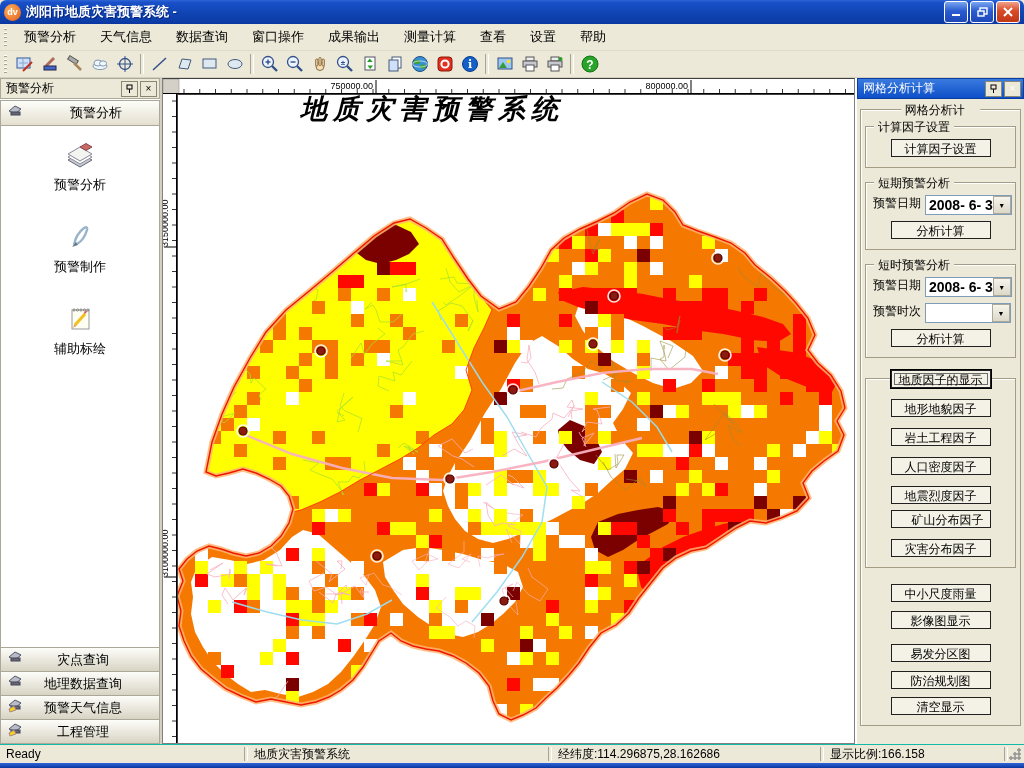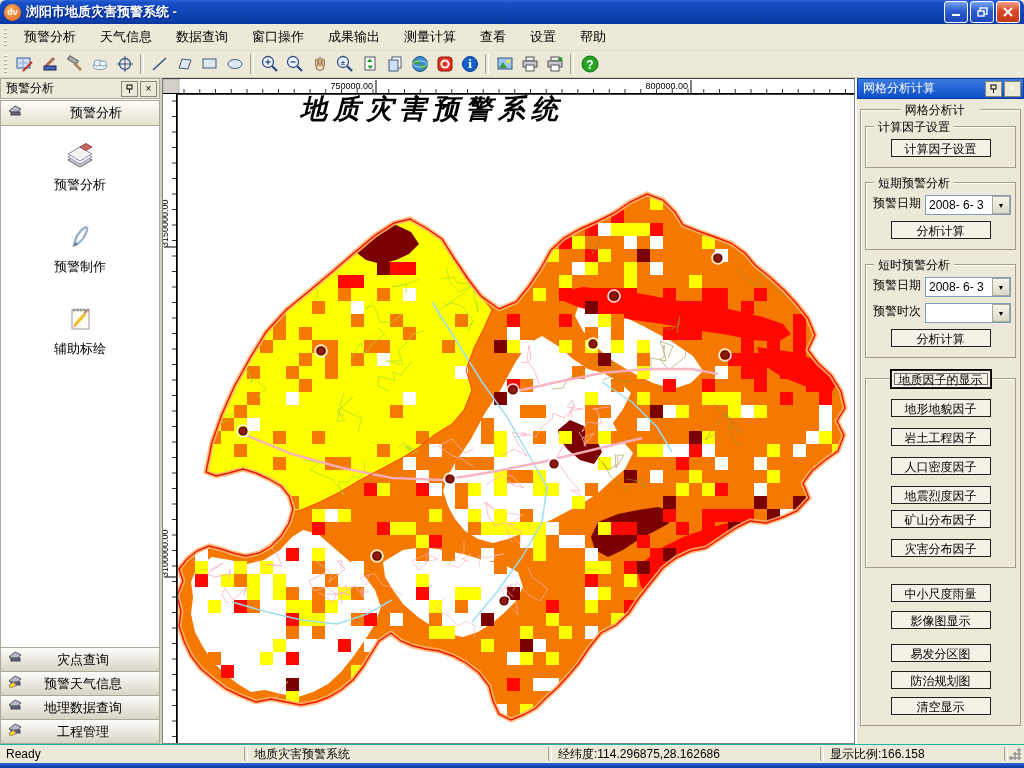--- a/index.html
+++ b/index.html
@@ -57,21 +57,21 @@
   .gbox{border:1px solid #A49C84;box-shadow:1px 1px 0 #fff inset;position:relative;padding:6px 4px 4px;}
   .gbox-legend{position:absolute;top:-8px;background:#ECE9D8;padding:0 4px;font-size:12px;}
   .center-legend{left:50%;transform:translateX(-50%);}
   .left-legend{left:8px;}
   .xp-button{display:block;margin:6px auto;width:100px;height:18px;background:#F4F1E6;border:1px solid #202020;font-size:12px;
     font-family:"Liberation Sans",sans-serif;text-align:center;line-height:16px;color:#000;}
   .xp-button.focused{outline:1px solid #000;box-shadow:inset 0 0 0 2px #F4F1E6, inset 0 0 0 3px rgba(0,0,0,.55);}
   .field-row{display:flex;align-items:flex-start;margin:6px 0;}
   .field-row .flabel{width:52px;flex:0 0 52px;padding-left:3px;}
   .combo{flex:1;height:18px;background:#fff;border:1px solid #7F9DB9;display:flex;align-items:center;}
-  .combo .cval{flex:1;padding-left:3px;font-size:12px;white-space:nowrap;overflow:hidden;}
+  .combo .cval{flex:1;padding-left:3px;font-size:14px;white-space:nowrap;overflow:hidden;font-weight:bold;}
   .combo .carrow{width:16px;height:16px;background:linear-gradient(180deg,#F6F4EC,#DCD8C8);border:1px solid #ACA899;
     display:flex;align-items:center;justify-content:center;font-size:7px;color:#000;}
 
   
   .statusbar{height:18px;background:#ECE9D8;border-top:1px solid #14b8a6;display:flex;align-items:center;font-size:12px;}
   .sb-seg{padding:0 6px;white-space:nowrap;overflow:hidden;height:100%;display:flex;align-items:center;}
   .sb-sep{width:2px;height:14px;border-left:1px solid #A8A490;border-right:1px solid #fff;flex:0 0 auto;}
   .sb-ready{width:232px;flex:0 0 232px;}
   .sb-doc{width:288px;flex:0 0 288px;}
   .sb-coords{width:256px;flex:0 0 256px;}
@@ -336,30 +336,30 @@
         <span class="sec-icon"><svg width="20" height="20" viewBox="0 0 20 20">
               <polygon points="2,9 8,4 14,7 8,12" fill="#b8bcc8" stroke="#556"></polygon>
               <rect x="4" y="10" width="9" height="3" fill="#667" stroke="#445"></rect>
             </svg></span>
         <span class="sec-text">灾点查询</span>
       </div>
       <div class="section-bar">
         <span class="sec-icon"><svg width="20" height="20" viewBox="0 0 20 20">
               <polygon points="2,9 8,4 14,7 8,12" fill="#b8bcc8" stroke="#556"></polygon>
               <rect x="4" y="10" width="9" height="3" fill="#667" stroke="#445"></rect>
-              <polygon points="2,13 7,10 9,14 3,16" fill="#f0d020" stroke="#a88"></polygon>
             </svg></span>
-        <span class="sec-text">预警天气信息</span>
+        <span class="sec-text">地理数据查询</span>
       </div>
       <div class="section-bar">
         <span class="sec-icon"><svg width="20" height="20" viewBox="0 0 20 20">
               <polygon points="2,9 8,4 14,7 8,12" fill="#b8bcc8" stroke="#556"></polygon>
               <rect x="4" y="10" width="9" height="3" fill="#667" stroke="#445"></rect>
+              <polygon points="2,13 7,10 9,14 3,16" fill="#f0d020" stroke="#a88"></polygon>
             </svg></span>
-        <span class="sec-text">地理数据查询</span>
+        <span class="sec-text">预警天气信息</span>
       </div>
       <div class="section-bar">
         <span class="sec-icon"><svg width="20" height="20" viewBox="0 0 20 20">
               <polygon points="2,9 8,4 14,7 8,12" fill="#b8bcc8" stroke="#556"></polygon>
               <rect x="4" y="10" width="9" height="3" fill="#667" stroke="#445"></rect>
               <polygon points="2,13 7,10 9,14 3,16" fill="#f0d020" stroke="#a88"></polygon>
             </svg></span>
         <span class="sec-text">工程管理</span>
       </div>
     </div>
@@ -1005,21 +1005,21 @@
             </div>
             <button class="xp-button">分析计算</button>
           </div>
 
           <button class="xp-button focused" style="margin-top:12px;margin-bottom:-10px;position:relative;z-index:2;">地质因子的显示</button>
           <div class="gbox" style="margin-top:0;padding-top:14px;">
             <button class="xp-button">地形地貌因子</button>
             <button class="xp-button" style="margin-top:11px;">岩土工程因子</button>
             <button class="xp-button" style="margin-top:11px;">人口密度因子</button>
             <button class="xp-button" style="margin-top:11px;">地震烈度因子</button>
-            <button class="xp-button" style="">矿山分布因子</button>
+            <button class="xp-button" style="text-align:right;">矿山分布因子</button>
             <button class="xp-button" style="margin-top:11px;">灾害分布因子</button>
           </div>
 
           <button class="xp-button" style="margin-top:16px;">中小尺度雨量</button>
           <button class="xp-button" style="margin-top:9px;">影像图显示</button>
           <button class="xp-button" style="margin-top:15px;">易发分区图</button>
           <button class="xp-button" style="margin-top:9px;">防治规划图</button>
           <button class="xp-button" style="margin-top:8px;">清空显示</button>
         </div>
       </div>

